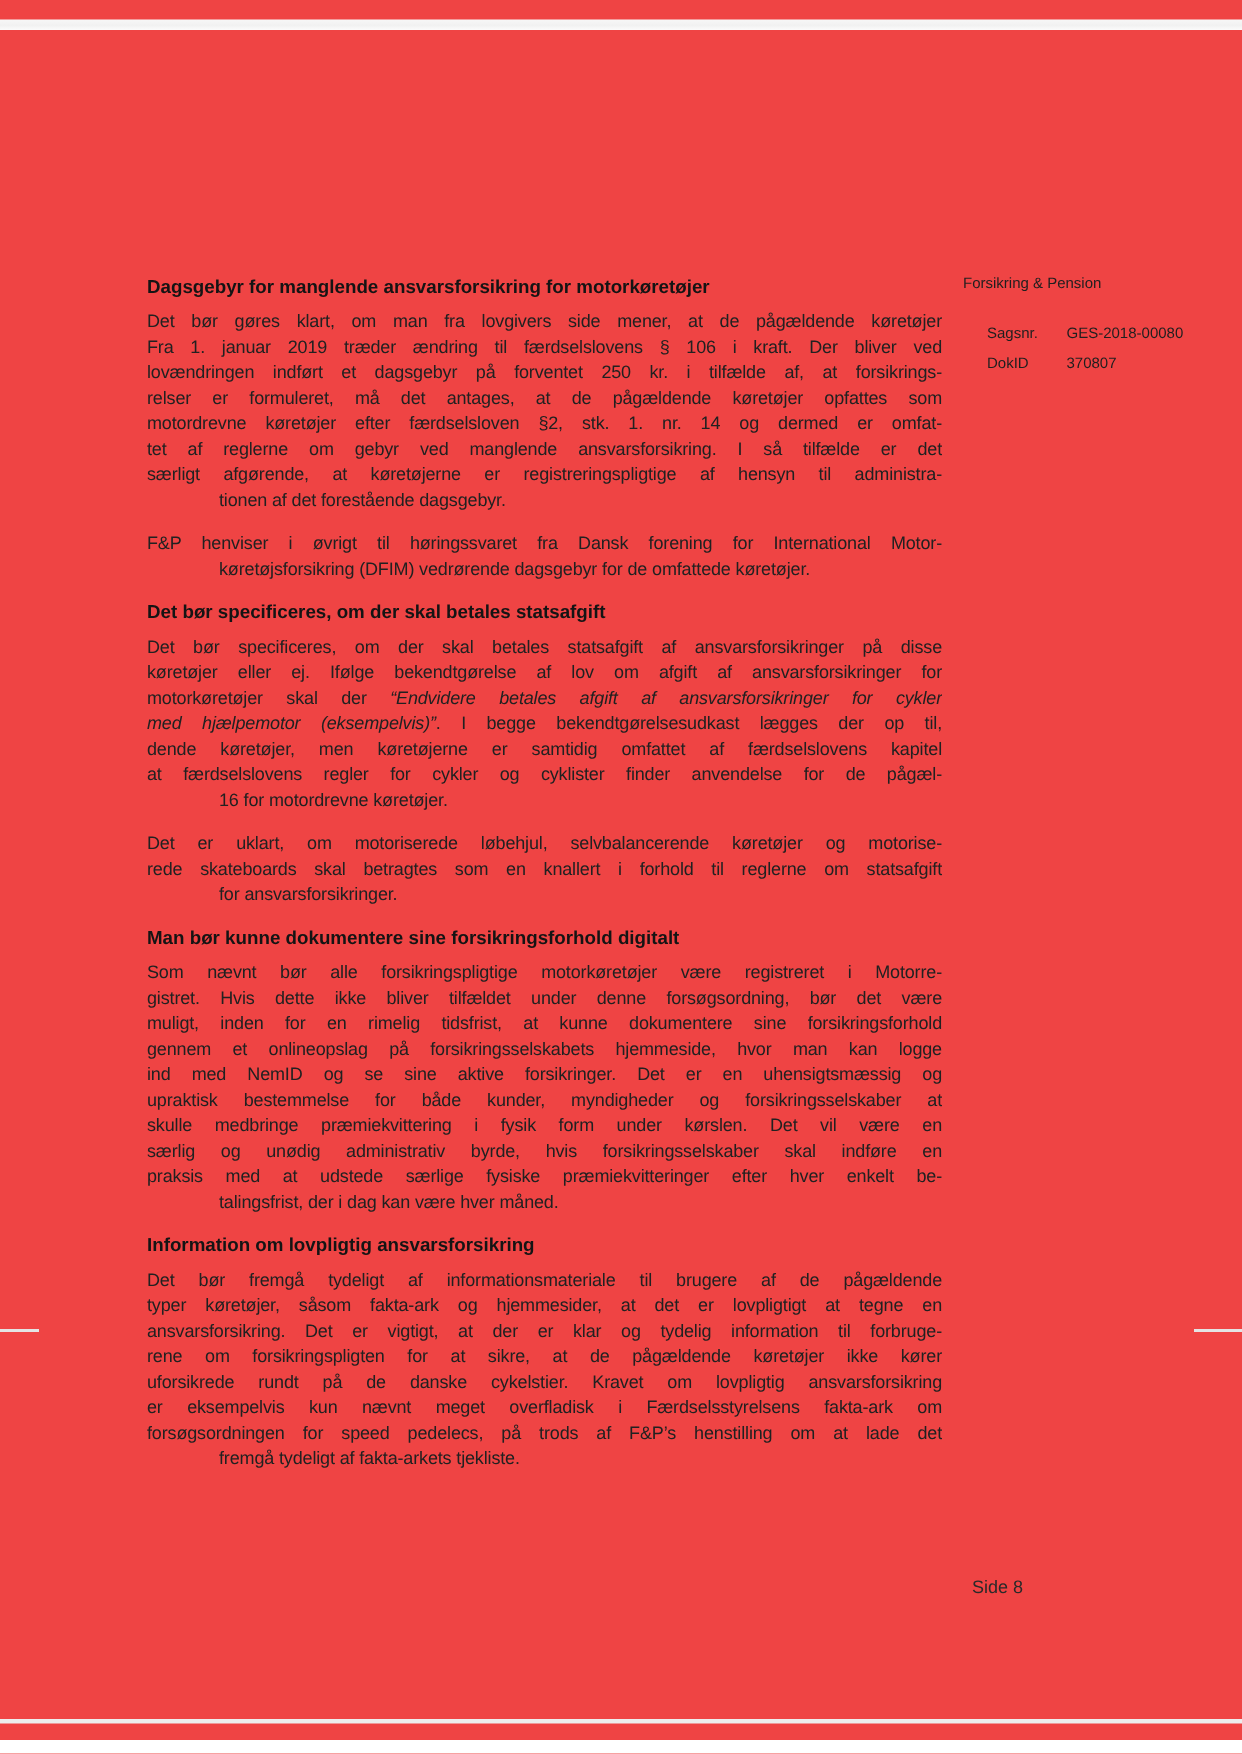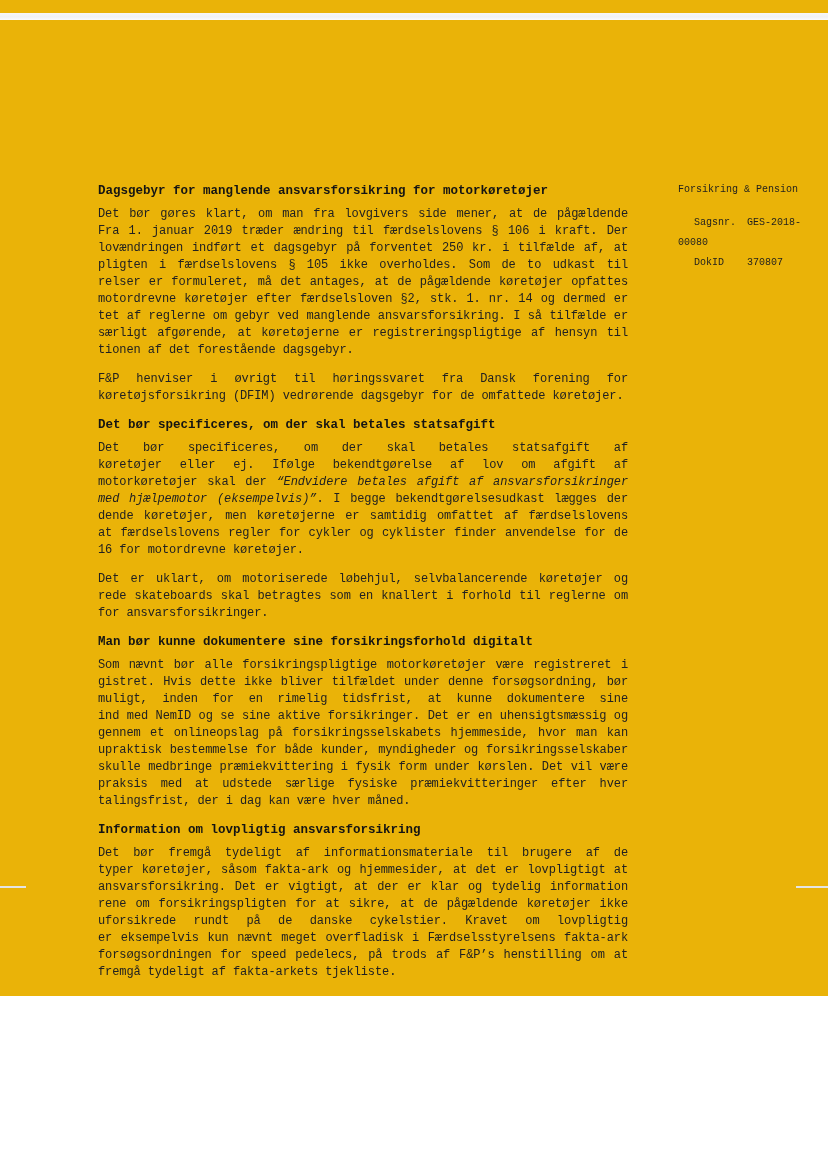--- a/index.html
+++ b/index.html
@@ -1,21 +1,21 @@
 <!DOCTYPE html>
 <html><head>
 <meta charset="utf-8">
 <style>
   html, body { margin: 0; padding: 0; background: #ffffff; }
   .page {
     position: relative;
     width: 828px;
-    height: 996px;
-    background: #eab308;
-    font-family: Liberation Mono, monospace;
+    height: 1160px;
+    background: #ef4444;
+    font-family: Liberation Sans, sans-serif;
     color: #212121;
     overflow: hidden;
   }
   
   .scan-top {
     position: absolute; left: 0; top: 13px; width: 828px; height: 7px;
     background: linear-gradient(to bottom, #f7f7f7, #f1f1f1 55%, #fbfbfb);
   }
   .scan-bottom {
     position: absolute; left: 0; top: 1146px; width: 828px; height: 3px;
@@ -32,26 +32,26 @@
   .heading {
     font-weight: bold; font-size: 12.5px; line-height: 17px;
     margin: 6px 0 6px; color: #141414; letter-spacing: 0;
   }
   .heading:first-child { margin-top: 0; }
   .para { margin: 0 0 12px; }
   .line {
     text-align: justify; text-align-last: justify;
     height: 17px; overflow: hidden;
   }
-  .line.last { text-align-last: left; }
+  .line.last { text-align-last: left; margin-left: 48px; }
   .it { font-style: italic; }
 
   
   .side-col {
-    position: absolute; left: 678px; top: 183px;
+    position: absolute; left: 642px; top: 183px;
     font-size: 10px; color: #1f1f1f; letter-spacing: 0;
   }
   .org { line-height: 13px; margin-bottom: 17px; }
   .meta .row { line-height: 20px; }
   .meta .lbl { display: inline-block; width: 53px; margin-left: 16px; }
 
   
   .footer {
     position: absolute; left: 648px; top: 1051px;
     font-size: 12px; color: #2a2a2a;
@@ -62,21 +62,20 @@
 
 <div class="page">
   <div class="scan-top"></div>
 
   <div class="main-col" id="main-col">
       <div class="heading">Dagsgebyr for manglende ansvarsforsikring for motorkøretøjer</div>
       <div class="para">
         <div class="line"><span>Det bør gøres klart, om man fra lovgivers side mener, at de pågældende køretøjer</span></div>
         <div class="line"><span>Fra 1. januar 2019 træder ændring til færdselslovens § 106 i kraft. Der bliver ved</span></div>
         <div class="line"><span>lovændringen indført et dagsgebyr på forventet 250 kr. i tilfælde af, at forsikrings-</span></div>
-        <div class="line"><span>pligten i færdselslovens § 105 ikke overholdes. Som de to udkast til bekendtgø-</span></div>
         <div class="line"><span>relser er formuleret, må det antages, at de pågældende køretøjer opfattes som</span></div>
         <div class="line"><span>motordrevne køretøjer efter færdselsloven §2, stk. 1. nr. 14 og dermed er omfat-</span></div>
         <div class="line"><span>tet af reglerne om gebyr ved manglende ansvarsforsikring. I så tilfælde er det</span></div>
         <div class="line"><span>særligt afgørende, at køretøjerne er registreringspligtige af hensyn til administra-</span></div>
         <div class="line last"><span>tionen af det forestående dagsgebyr.</span></div>
       </div>
       <div class="para">
         <div class="line"><span>F&amp;P henviser i øvrigt til høringssvaret fra Dansk forening for International Motor-</span></div>
         <div class="line last"><span>køretøjsforsikring (DFIM) vedrørende dagsgebyr for de omfattede køretøjer.</span></div>
       </div>
@@ -93,24 +92,25 @@
       <div class="para">
         <div class="line"><span>Det er uklart, om motoriserede løbehjul, selvbalancerende køretøjer og motorise-</span></div>
         <div class="line"><span>rede skateboards skal betragtes som en knallert i forhold til reglerne om statsafgift</span></div>
         <div class="line last"><span>for ansvarsforsikringer.</span></div>
       </div>
       <div class="heading">Man bør kunne dokumentere sine forsikringsforhold digitalt</div>
       <div class="para">
         <div class="line"><span>Som nævnt bør alle forsikringspligtige motorkøretøjer være registreret i Motorre-</span></div>
         <div class="line"><span>gistret. Hvis dette ikke bliver tilfældet under denne forsøgsordning, bør det være</span></div>
         <div class="line"><span>muligt, inden for en rimelig tidsfrist, at kunne dokumentere sine forsikringsforhold</span></div>
+        <div class="line"><span>gennem et onlineopslag på forsikringsselskabets hjemmeside, hvor man kan logge</span></div>
         <div class="line"><span>ind med NemID og se sine aktive forsikringer. Det er en uhensigtsmæssig og</span></div>
-        <div class="line"><span>gennem et onlineopslag på forsikringsselskabets hjemmeside, hvor man kan logge</span></div>
         <div class="line"><span>upraktisk bestemmelse for både kunder, myndigheder og forsikringsselskaber at</span></div>
         <div class="line"><span>skulle medbringe præmiekvittering i fysik form under kørslen. Det vil være en</span></div>
+        <div class="line"><span>særlig og unødig administrativ byrde, hvis forsikringsselskaber skal indføre en</span></div>
         <div class="line"><span>praksis med at udstede særlige fysiske præmiekvitteringer efter hver enkelt be-</span></div>
         <div class="line last"><span>talingsfrist, der i dag kan være hver måned.</span></div>
       </div>
       <div class="heading">Information om lovpligtig ansvarsforsikring</div>
       <div class="para">
         <div class="line"><span>Det bør fremgå tydeligt af informationsmateriale til brugere af de pågældende</span></div>
         <div class="line"><span>typer køretøjer, såsom fakta-ark og hjemmesider, at det er lovpligtigt at tegne en</span></div>
         <div class="line"><span>ansvarsforsikring. Det er vigtigt, at der er klar og tydelig information til forbruge-</span></div>
         <div class="line"><span>rene om forsikringspligten for at sikre, at de pågældende køretøjer ikke kører</span></div>
         <div class="line"><span>uforsikrede rundt på de danske cykelstier. Kravet om lovpligtig ansvarsforsikring</span></div>

